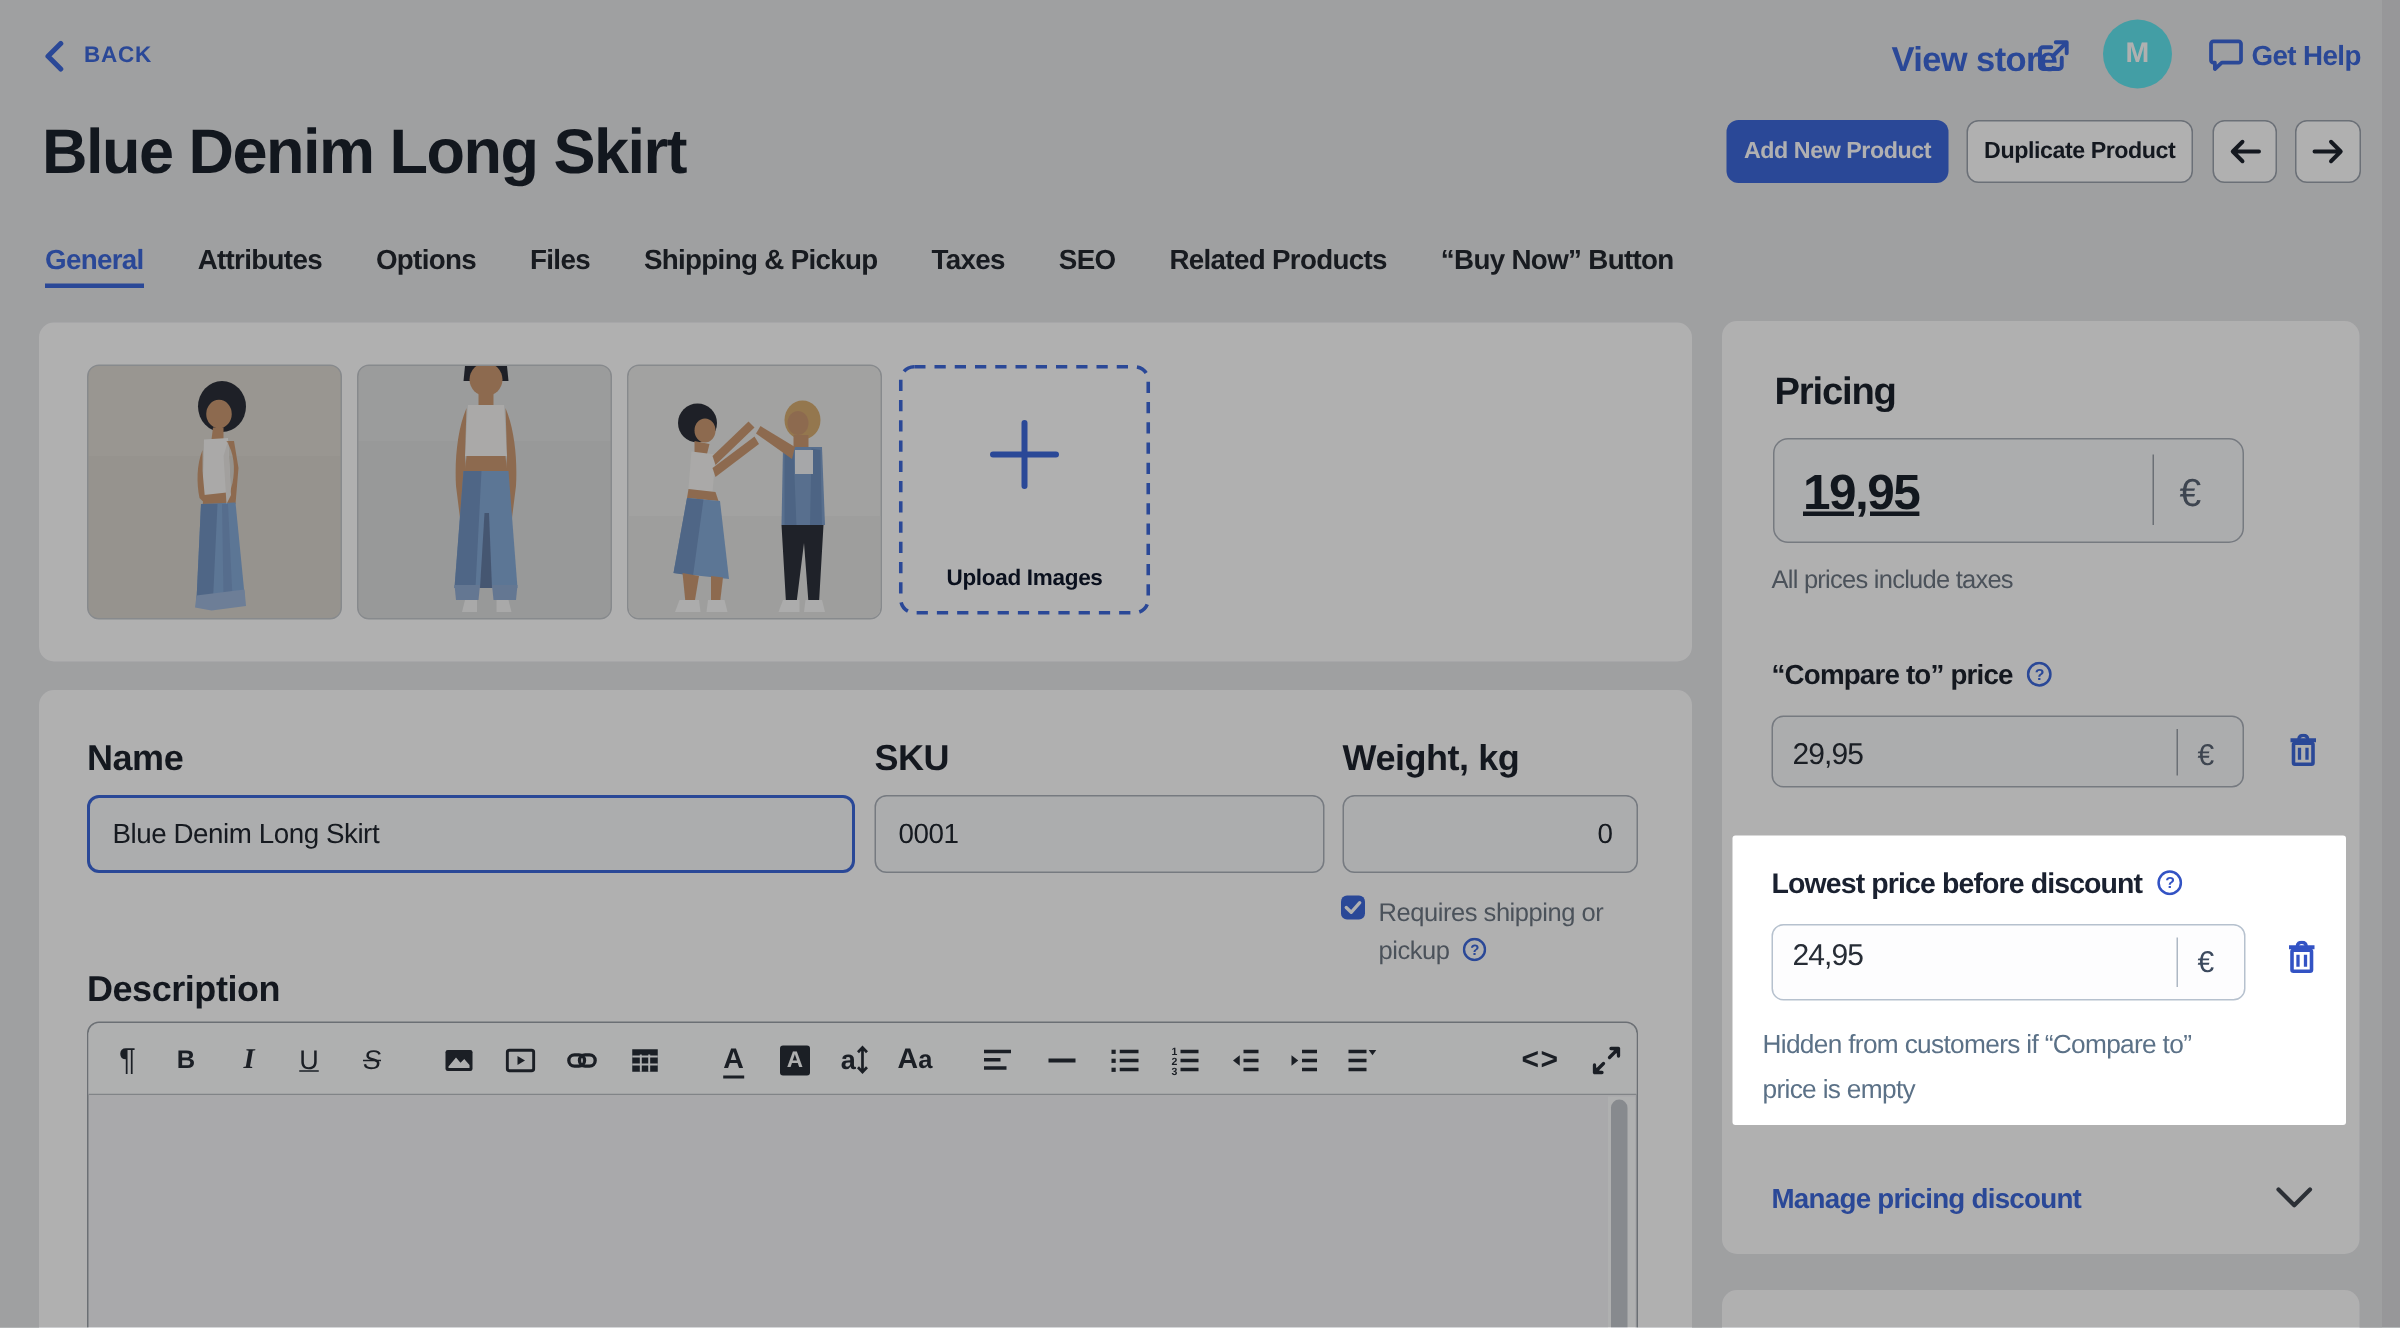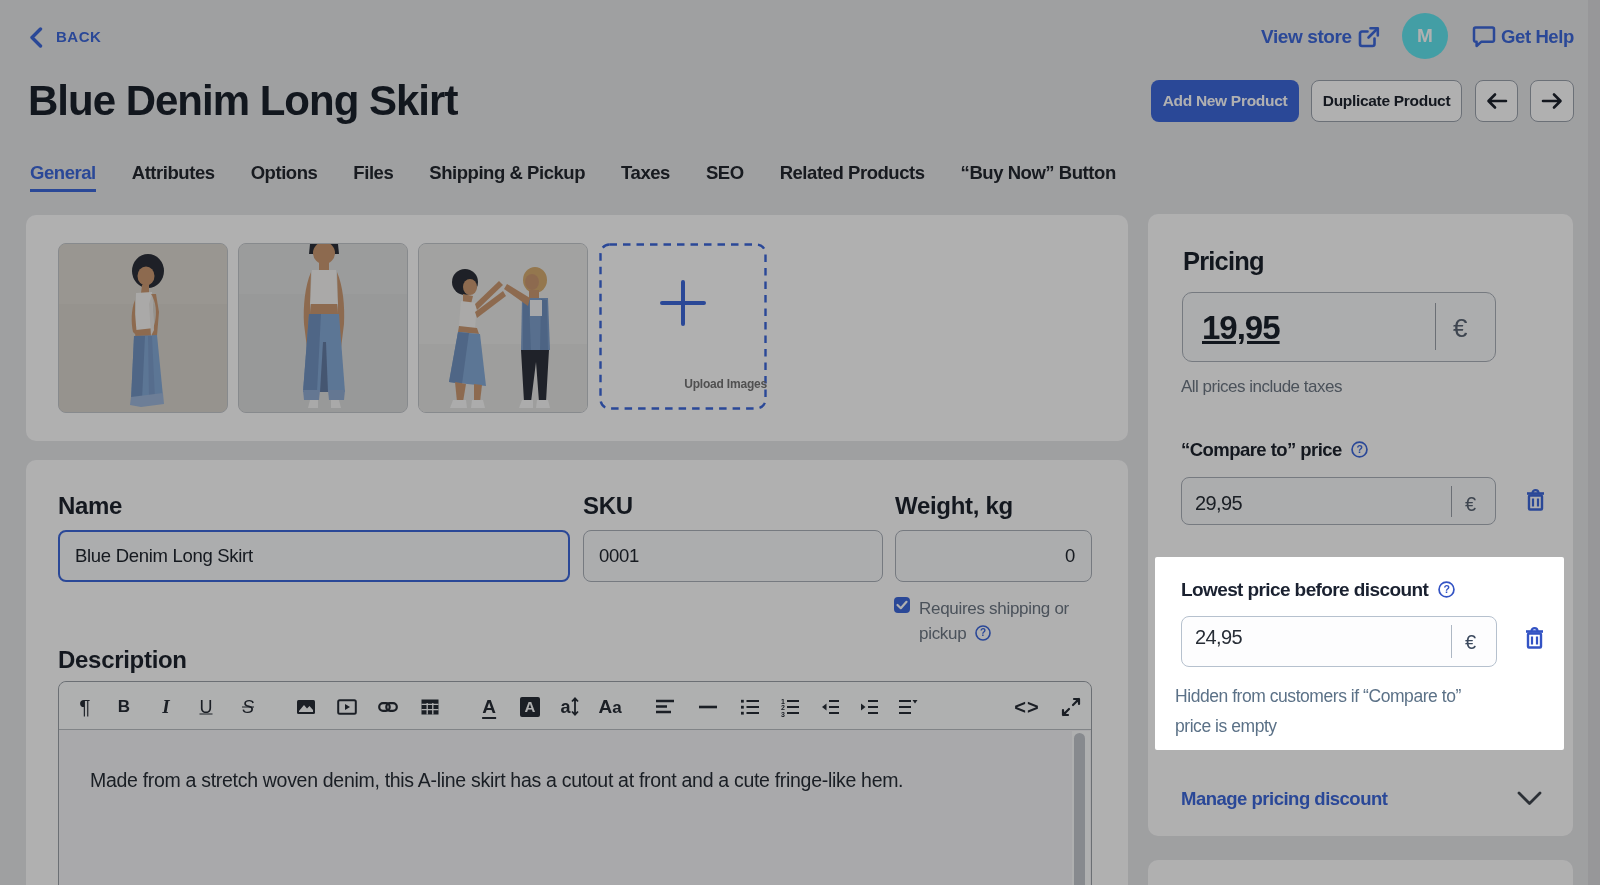--- a/index.html
+++ b/index.html
@@ -22,21 +22,21 @@
 
 <div class="abs" id="backlink" style="left:29px; top:27px;">
   <svg width="14" height="21" viewBox="0 0 14 21" style="position:absolute; left:0; top:0;">
     <polyline points="11.5,2 3,10.5 11.5,19" fill="none" stroke="#3d67d9" stroke-width="3.4" stroke-linecap="round" stroke-linejoin="round"></polyline>
   </svg>
   <div style="position:absolute; left:27px; top:1px; font-size:15px; font-weight:700; letter-spacing:0.5px; color:#3d67d9;">BACK</div>
 </div>
 
 <div class="abs dark" id="title" style="left:28px; top:77px; font-size:42px; font-weight:700; letter-spacing:-1px;">Blue Denim Long Skirt</div>
 
-<div class="abs" style="left:1261px; top:26px; font-size:19px; font-weight:600; letter-spacing:-0.4px; color:#3d67d9;">View store</div>
+<div class="abs" style="left:1261px; top:26px; font-size:23px; font-weight:600; letter-spacing:-0.4px; color:#3d67d9;">View store</div>
 <svg class="abs" style="left:1358px; top:26px;" width="22" height="22" viewBox="0 0 22 22">
   <path d="M16.5 12.5 V18 a2 2 0 0 1 -2 2 H4 a2 2 0 0 1 -2 -2 V7.5 a2 2 0 0 1 2 -2 H9.5" fill="none" stroke="#3d67d9" stroke-width="2.6" stroke-linecap="round"></path>
   <path d="M12.5 2.2 H19.8 V9.5" fill="none" stroke="#3d67d9" stroke-width="2.6" stroke-linecap="round" stroke-linejoin="round"></path>
   <path d="M19 3 L10.5 11.5" fill="none" stroke="#3d67d9" stroke-width="2.6" stroke-linecap="round"></path>
 </svg>
 <div class="abs" style="left:1402px; top:13px; width:46px; height:46px; border-radius:50%; background:#60e2ec; text-align:center; line-height:46px; font-size:19px; font-weight:600; color:#fdfdfd;">M</div>
 <svg class="abs" style="left:1472px; top:25px;" width="24" height="24" viewBox="0 0 24 24">
   <path d="M3.6 2.6 h16.8 a1.6 1.6 0 0 1 1.6 1.6 v11 a1.6 1.6 0 0 1 -1.6 1.6 H9.2 L4.6 21 v-4.2 h-1 a1.6 1.6 0 0 1 -1.6 -1.6 v-11 a1.6 1.6 0 0 1 1.6 -1.6 z" fill="none" stroke="#3d67d9" stroke-width="2.5" stroke-linejoin="round"></path>
 </svg>
 <div class="abs" style="left:1501px; top:26px; font-size:18.5px; font-weight:600; letter-spacing:-0.4px; color:#3d67d9;">Get Help</div>
@@ -135,21 +135,21 @@
     <path d="M118 156 L129 156 L131 164 L117 164 Z" fill="#f6f6f6"></path>
   </svg>
 </div>
 <div class="abs" style="left:599px; top:243px; width:168px; height:167px;">
   <svg width="168" height="167" viewBox="0 0 168 167" style="position:absolute;left:0;top:0;">
       <rect x="1.5" y="1.5" width="165" height="164" rx="9" fill="none" stroke="#3d67d9" stroke-width="2.4" stroke-dasharray="7.5 6"></rect>
     </svg>
   <svg width="46" height="46" viewBox="0 0 46 46" style="position:absolute; left:61px; top:37px;">
     <path d="M23 2 V44 M2 23 H44" stroke="#3d67d9" stroke-width="4" stroke-linecap="round" fill="none"></path>
   </svg>
-  <div style="position:absolute; left:0; top:134px; width:100%; text-align:right; font-size:12px; font-weight:600; letter-spacing:-0.2px; color:#737373;">Upload Images</div>
+  <div style="position:absolute; left:0; top:134px; width:100%; text-align:center; font-size:15px; font-weight:600; letter-spacing:-0.2px; color:#0f172a;">Upload Images</div>
 </div>
 
 <div class="card" style="left:26px; top:460px; width:1102px; height:560px;"></div>
 
 <div class="lbl" style="left:58px; top:492px;">Name</div>
 <div class="input" style="left:58px; top:530px; width:512px; height:52px; border:2px solid #3d67d9;"></div>
 <div class="itxt" style="left:75px; top:545px;">Blue Denim Long Skirt</div>
 
 <div class="lbl" style="left:583px; top:492px;">SKU</div>
 <div class="input" style="left:583px; top:530px; width:300px; height:52px;"></div>
@@ -170,21 +170,20 @@
     </svg></div>
 
 <div class="lbl" style="left:58px; top:646px;">Description</div>
 
 <div class="abs" style="left:58px; top:681px; width:1034px; height:339px; border:1px solid #9aa0a6; border-radius:8px; background:#f2f3f5;">
   <div style="position:absolute; left:0; top:0; width:100%; height:48px; background:#fbfcfd; border-bottom:1px solid #b9bdc2; border-radius:8px 8px 0 0;"></div>
 
   <div style="position:absolute; right:1px; top:49px; width:18px; height:289px; background:#fbfcfd;"></div>
   <div style="position:absolute; right:6px; top:51px; width:11px; height:252px; background:#c2c6cc; border-radius:6px;"></div>
   <div id="edtext" style="position:absolute; left:31px; top:65px; width:990px; font-size:19.5px; line-height:32px; letter-spacing:-0.3px; color:#272d36;">
-    <p style="margin-top:17px;">Made from a stretch woven denim, this A-line skirt has a cutout at front and a cute fringe-like hem.</p>
   </div>
 </div>
 
 <div id="toolbar">
     <div style="position: absolute; z-index: 1; left: 85px; top: 707px; transform: translate(-50%, -50%); color: rgb(39, 45, 54);"><span style="font-family:'Liberation Sans',sans-serif;font-size:19px;font-weight:700;font-weight:400;font-size:21px;">¶</span></div>
     <div style="position: absolute; z-index: 1; left: 124px; top: 707px; transform: translate(-50%, -50%); color: rgb(39, 45, 54);"><span style="font-family:'Liberation Sans',sans-serif;font-size:19px;font-weight:700;font-size:17px;">B</span></div>
     <div style="position: absolute; z-index: 1; left: 166px; top: 707px; transform: translate(-50%, -50%); color: rgb(39, 45, 54);"><span style="font-family:'Liberation Sans',sans-serif;font-size:19px;font-weight:700;font-style:italic;font-family:'Liberation Serif',serif;font-size:19px;">I</span></div>
     <div style="position: absolute; z-index: 1; left: 206px; top: 707px; transform: translate(-50%, -50%); color: rgb(39, 45, 54);"><span style="font-family:'Liberation Sans',sans-serif;font-size:19px;font-weight:700;text-decoration:underline;font-weight:400;font-size:18px;">U</span></div>
     <div style="position: absolute; z-index: 1; left: 248px; top: 707px; transform: translate(-50%, -50%); color: rgb(39, 45, 54);"><span style="font-family:'Liberation Sans',sans-serif;font-size:19px;font-weight:700;text-decoration:line-through;font-weight:400;font-size:18px;font-style:italic;">S</span></div>
     <div style="position: absolute; z-index: 1; left: 306px; top: 707px; transform: translate(-50%, -50%); color: rgb(39, 45, 54);">

